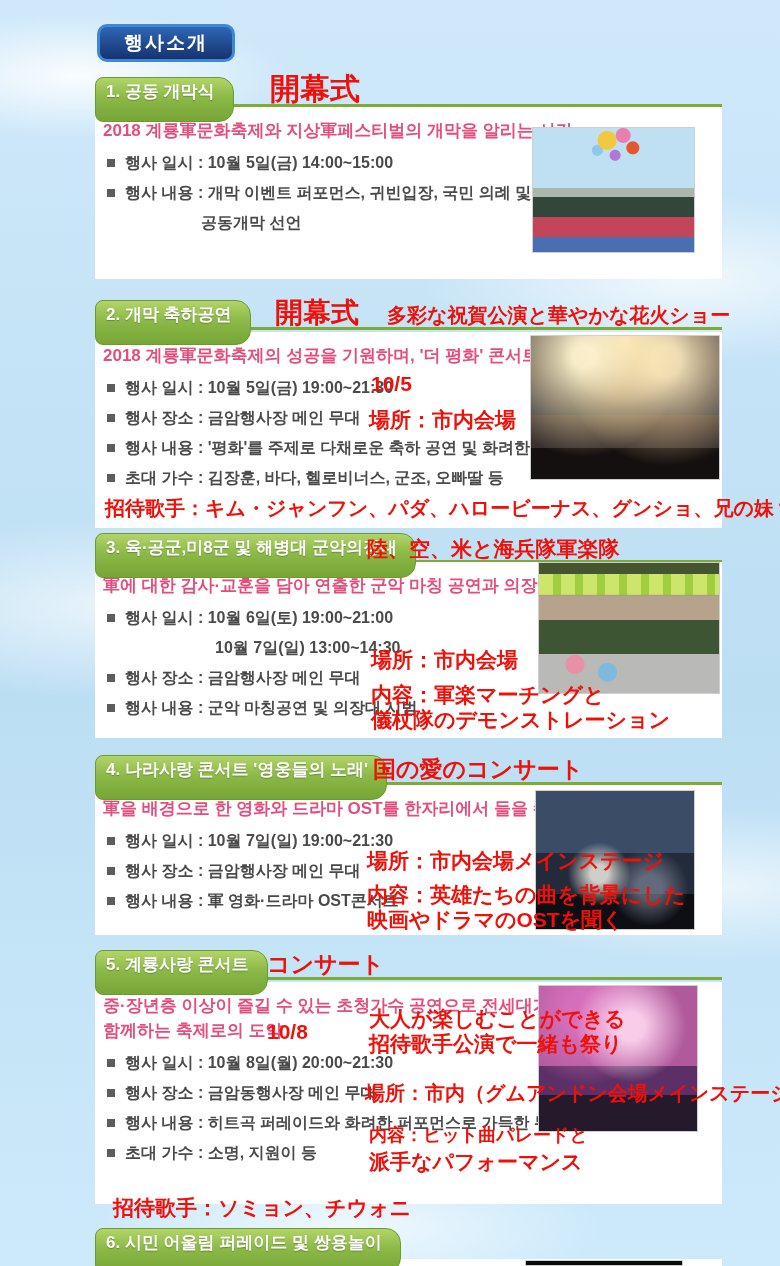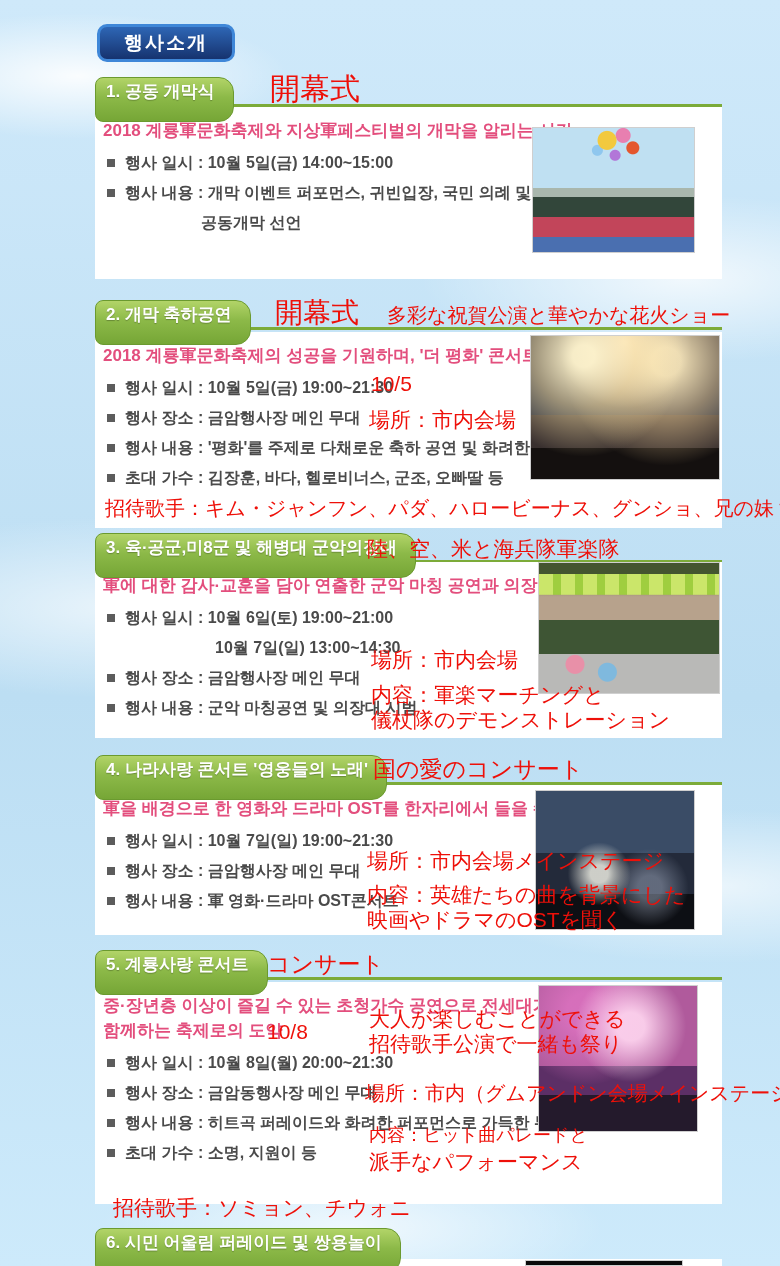--- a/index.html
+++ b/index.html
@@ -35,21 +35,21 @@
   }
   .rule { position:absolute; left:0; right:0; top:27px; height:3px; background:#7cab39; z-index:1; }
   .panel { position:absolute; left:0; width:627px; background:#fff; z-index:2; }
   .pink { color:#e34e7d; font-weight:bold; font-size:17px; padding:12px 0 2px 8px; white-space:nowrap; }
   ul.details { list-style:none; padding:4px 0 0 10px; font-size:16px; font-weight:bold; color:#4a4a4a; }
   ul.details li { line-height:30px; padding-left:20px; position:relative; white-space:nowrap; }
   ul.details li::before { content:""; position:absolute; left:2px; top:11px; width:8px; height:8px; background:#5c5c5c; }
   ul.details li.cont::before { display:none; }
   #s1 li.cont { padding-left:96px; }
   #s3 li.cont { padding-left:110px; }
-  .note { position:absolute; color:#ee1009; font-weight:normal; white-space:nowrap; z-index:4; }
+  .note { position:absolute; color:#ee1009; font-weight:bold; white-space:nowrap; z-index:4; }
   .photo { position:absolute; border:1px solid #cfcfcf; z-index:2; }
 
   
   #s1 { top:77px; }  #s1 .panel { top:30px; height:172px; }
   #s2 { top:300px; } #s2 .panel { top:32px; height:196px; }
   #s3 { top:533px; } #s3 .panel { top:29px; height:176px; }
   #s4 { top:755px; } #s4 .panel { top:30px; height:150px; }
   #s5 { top:950px; } #s5 .panel { top:32px; height:222px; }
   #s6 { top:1228px;} #s6 .panel { top:31px; height:8px; }
 

